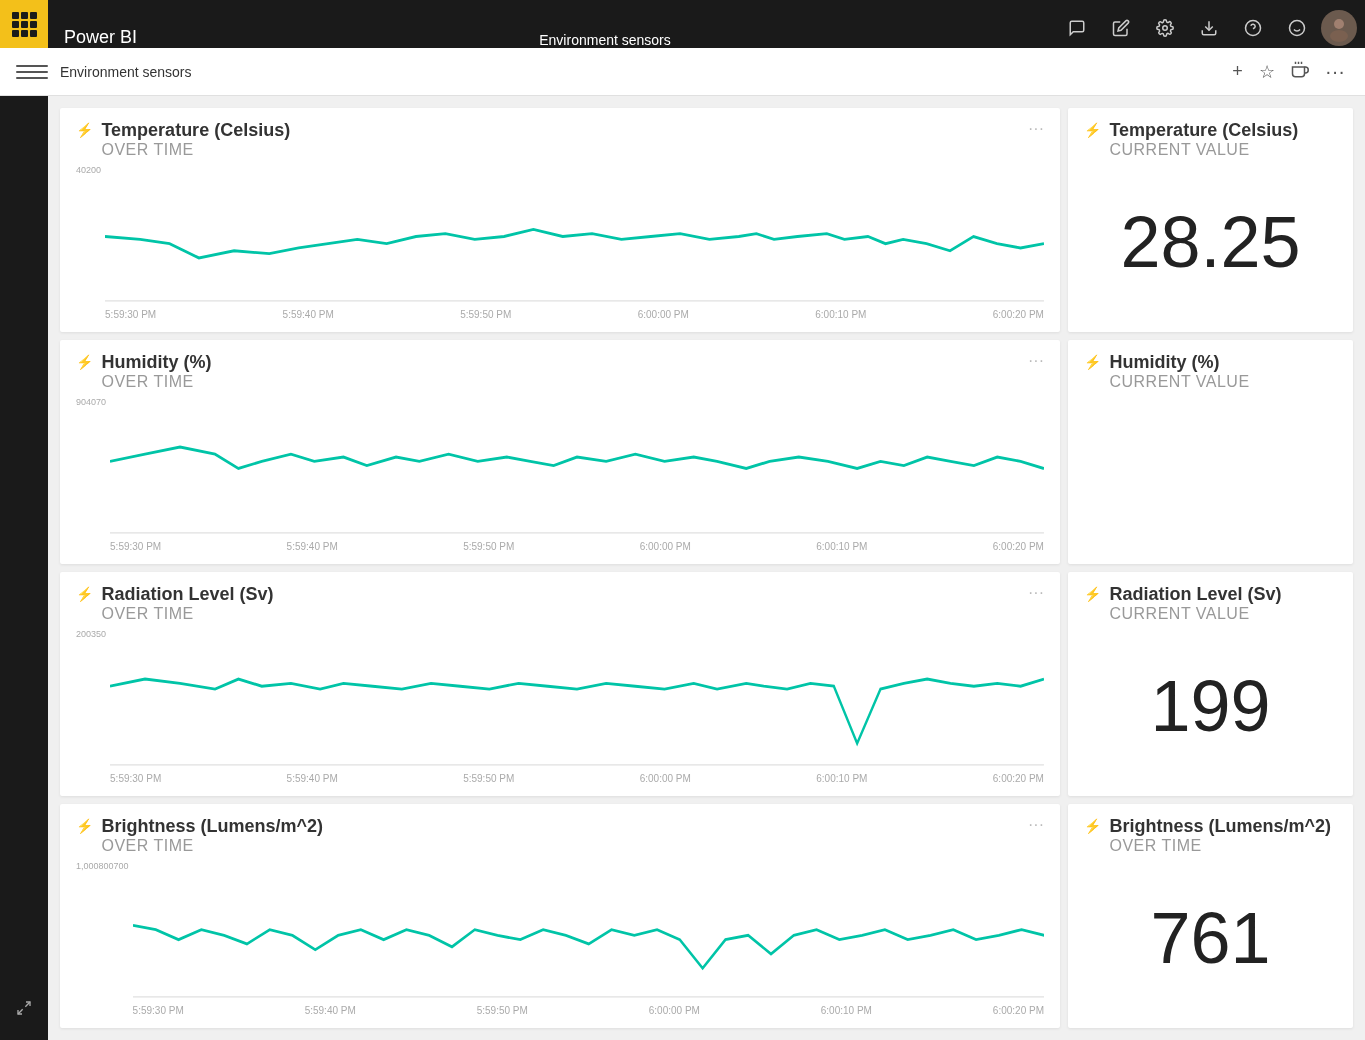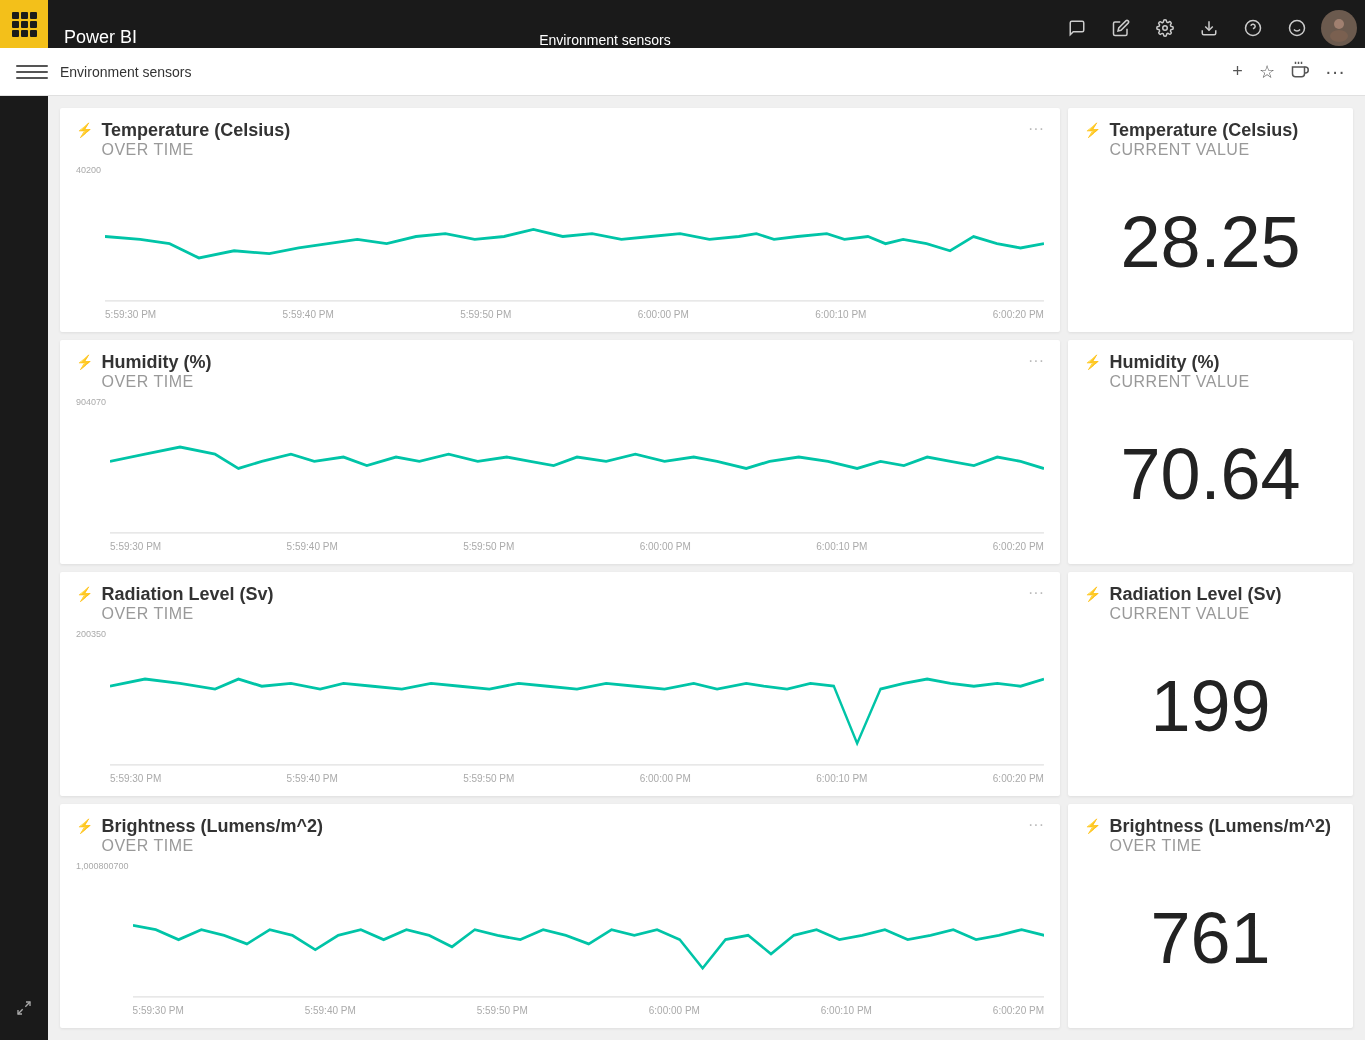--- a/index.html
+++ b/index.html
@@ -437,21 +437,20 @@
     </div>
 
     <div class="card value-card">
       <div class="card-header">
         <span class="card-icon">⚡</span>
         <div class="card-title-group">
           <div class="card-title">Humidity (%)</div>
           <div class="card-subtitle">CURRENT VALUE</div>
         </div>
       </div>
-      <div class="big-value">70.64</div>
     </div>
 
     <div class="card">
       <div class="card-header">
         <span class="card-icon">⚡</span>
         <div class="card-title-group">
           <div class="card-title">Radiation Level (Sv)</div>
           <div class="card-subtitle">OVER TIME</div>
         </div>
         <span class="card-more">···</span>

